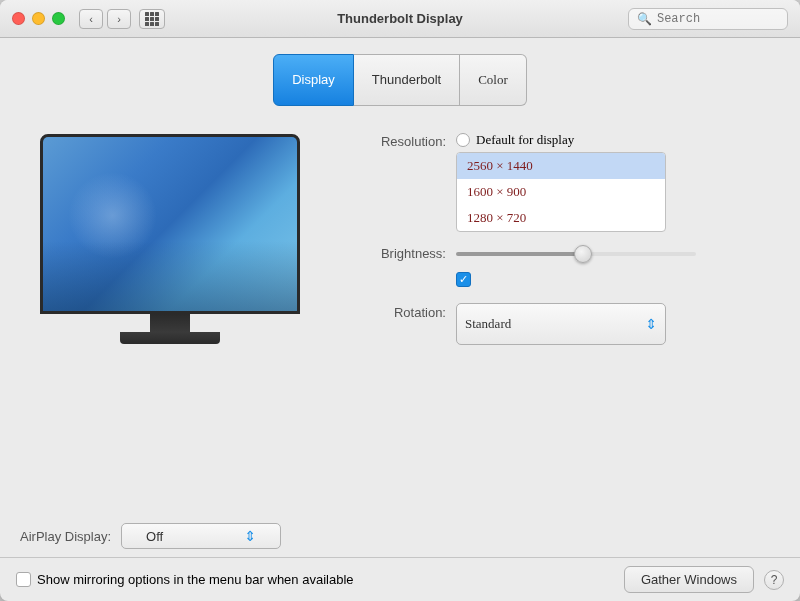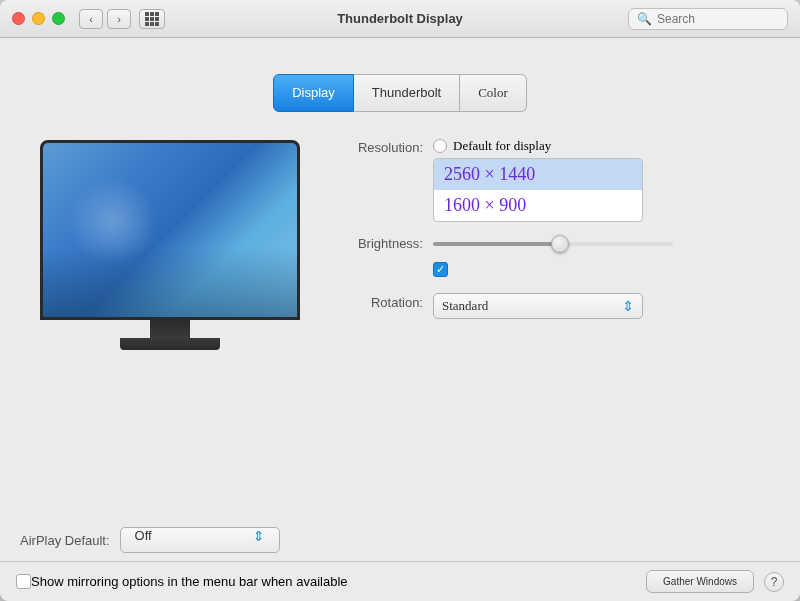--- a/index.html
+++ b/index.html
@@ -125,47 +125,47 @@
       font-size: 12px;
     }
 
     .search-input {
       border: none;
       background: transparent;
       outline: none;
       font-size: 12px;
       color: #999;
       width: 100%;
+      font-family: Liberation Mono, monospace;
     }
 
     
     .content {
       flex: 1;
       display: flex;
       flex-direction: column;
       padding: 16px 20px 0;
     }
 
     
     .tabs {
       display: flex;
       justify-content: center;
       gap: 0;
       margin-bottom: 18px;
     }
 
     .tab {
-      padding: 10px 18px;
+      padding: 17px 18px;
       border: 1px solid #b0b0b0;
       background: linear-gradient(to bottom, #f5f5f5, #e5e5e5);
       cursor: pointer;
       font-size: 13px;
       color: #333;
       user-select: none;
-      margin-top: 20px;
     }
 
     .tab:first-child {
       border-radius: 6px 0 0 6px;
     }
 
     .tab:last-child {
       border-radius: 0 6px 6px 0;
       font-family: Liberation Serif, serif;
     }
@@ -176,21 +176,21 @@
 
     .tab.active {
       background: linear-gradient(to bottom, #4baef6, #1681e0);
       color: white;
       border-color: #1270c0;
     }
 
     
     .main-panel {
       display: flex;
-      gap: 13px;
+      gap: 36px;
       flex: 1;
     }
 
     
     .monitor-area {
       width: 300px;
       flex-shrink: 0;
       display: flex;
       align-items: flex-start;
       justify-content: center;
@@ -340,22 +340,22 @@
       border: 1px solid #c0c0c0;
       border-radius: 4px;
       background: white;
       width: 210px;
       overflow: hidden;
       margin-top: 4px;
     }
 
     .resolution-item {
       padding: 5px 10px;
-      font-size: 18px;
-      color: #6d28d9;
+      font-size: 13px;
+      color: #7f1d1d;
       cursor: pointer;
     }
 
     .resolution-item.selected {
       background: #c2d8f5;
     }
 
     
     .slider-container {
       display: flex;
@@ -411,21 +411,21 @@
       width: 15px;
       height: 15px;
       background: white;
       border: 1px solid #aaa;
       border-radius: 3px;
       flex-shrink: 0;
     }
 
     .mac-select {
       width: 210px;
-      height: 26px;
+      height: 42px;
       border: 1px solid #b0b0b0;
       border-radius: 5px;
       background: linear-gradient(to bottom, #f9f9f9, #e9e9e9);
       padding: 0 8px;
       font-size: 13px;
       color: #333;
       display: flex;
       align-items: center;
       justify-content: space-between;
       cursor: pointer;
@@ -441,41 +441,42 @@
       color: #555;
       font-size: 13px;
     }
 
     .airplay-select {
       width: 160px;
       height: 26px;
       border: 1px solid #b0b0b0;
       border-radius: 5px;
       background: linear-gradient(to bottom, #f9f9f9, #e9e9e9);
-      padding: 0 14px;
+      padding: 0 24px;
       font-size: 13px;
       color: #333;
       display: flex;
+      align-items: center;
       justify-content: space-between;
       cursor: pointer;
     }
 
     .bottom-right {
       margin-left: auto;
       display: flex;
       align-items: center;
       gap: 10px;
     }
 
     .gather-btn {
       padding: 5px 16px;
       background: linear-gradient(to bottom, #f5f5f5, #e5e5e5);
       border: 1px solid #b0b0b0;
       border-radius: 6px;
-      font-size: 10px;
+      font-size: 13px;
       color: #333;
       cursor: pointer;
     }
 
     .help-btn {
       width: 20px;
       height: 20px;
       border-radius: 50%;
       border: 1px solid #b0b0b0;
       background: linear-gradient(to bottom, #f5f5f5, #e5e5e5);
@@ -484,21 +485,21 @@
       justify-content: center;
       font-size: 12px;
       color: #555;
       cursor: pointer;
     }
 
     
     .mirroring-row {
       display: flex;
       align-items: center;
-      gap: 0;
+      gap: 6px;
       padding: 8px 16px 8px;
       border-top: 1px solid #c5c5c5;
       margin-top: 4px;
     }
   </style>
 </head>
 <body>
 
 <div class="window">
 
@@ -560,20 +561,21 @@
         <div class="setting-row">
           <div class="setting-label">Resolution:</div>
           <div class="setting-control">
             <div class="radio-option">
               <div class="radio"></div>
               <span>Default for display</span>
             </div>
             <div class="resolution-list">
               <div class="resolution-item selected">2560 × 1440</div>
               <div class="resolution-item">1600 × 900</div>
+              <div class="resolution-item">1280 × 720</div>
             </div>
           </div>
         </div>
 
         <div class="setting-row">
           <div class="setting-label">Brightness:</div>
           <div class="setting-control">
             <div class="slider-container">
               <div class="slider-track">
                 <div class="slider-thumb"></div>
@@ -592,21 +594,21 @@
               <span>Standard</span>
               <span class="select-arrow">⇕</span>
             </div>
           </div>
         </div>
       </div>
     </div>
   </div>
 
   <div style="padding: 10px 20px 4px; display:flex; align-items:center; gap:10px;">
-    <span class="airplay-label">AirPlay Default:</span>
+    <span class="airplay-label">AirPlay Display:</span>
     <div class="airplay-select">
       <span>Off</span>
       <span class="select-arrow">⇕</span>
     </div>
   </div>
 
   <div class="mirroring-row">
     <div class="checkbox-unchecked"></div>
     <span>Show mirroring options in the menu bar when available</span>
     <div class="bottom-right">

